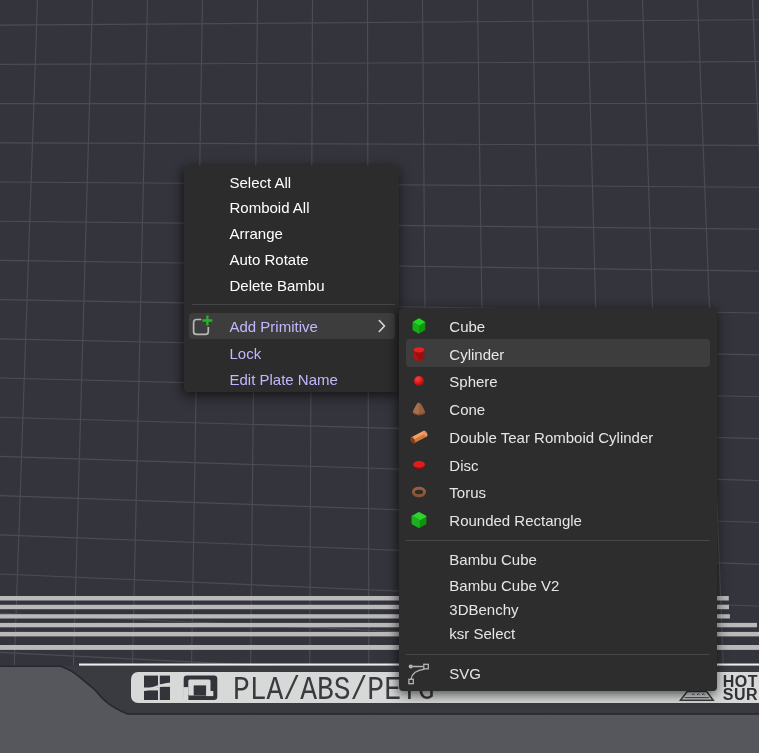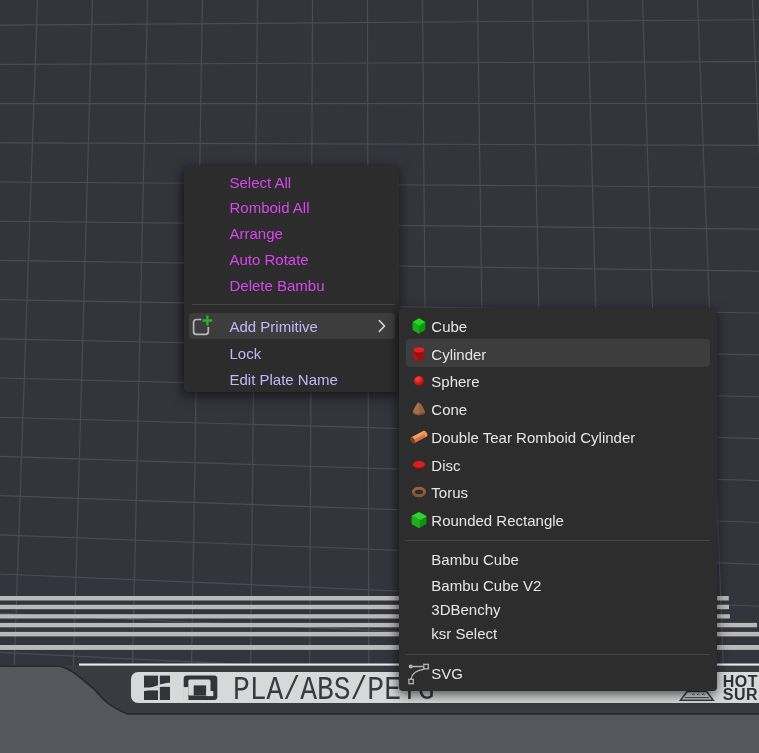--- a/index.html
+++ b/index.html
@@ -1,19 +1,19 @@
 <!DOCTYPE html>
 <html><head><meta charset="utf-8"><style>
 * {margin:0;padding:0;box-sizing:border-box}
 html,body {width:759px;height:753px;overflow:hidden}
 body {position:relative;background:#34343c;font-family:"Liberation Sans",sans-serif}
 .menu {position:absolute;background:#2c2c2c;border-radius:4px;box-shadow:0 4px 14px rgba(0,0,0,0.45), -2px 2px 8px rgba(0,0,0,0.3)}
 .it {position:absolute;left:45.8px;transform:translateY(-50%);font-size:15px;line-height:15px;white-space:nowrap}
-.it2 {position:absolute;left:32px;transform:translateY(-50%);font-size:15px;line-height:15px;white-space:nowrap;color:#e6e6e6}
-.dis {color:#d946ef}
+.it2 {position:absolute;left:50px;transform:translateY(-50%);font-size:15px;line-height:15px;white-space:nowrap;color:#e6e6e6}
+.dis {color:#ffffff}
 .en {color:#c4b5fd}
 .sep {position:absolute;height:1px;background:#46464a}
 .hl {position:absolute;background:#3d3d3d;border-radius:4px}
 </style></head>
 <body>
 <svg width="759" height="753" viewBox="0 0 759 753" style="position:absolute;left:0;top:0">
 <g stroke="#4c4c55" stroke-width="1.15">
       <line x1="37.5" y1="0" x2="11.2" y2="753"></line>
       <line x1="92.5" y1="0" x2="70.9" y2="753"></line>
       <line x1="147.5" y1="0" x2="130.5" y2="753"></line>

